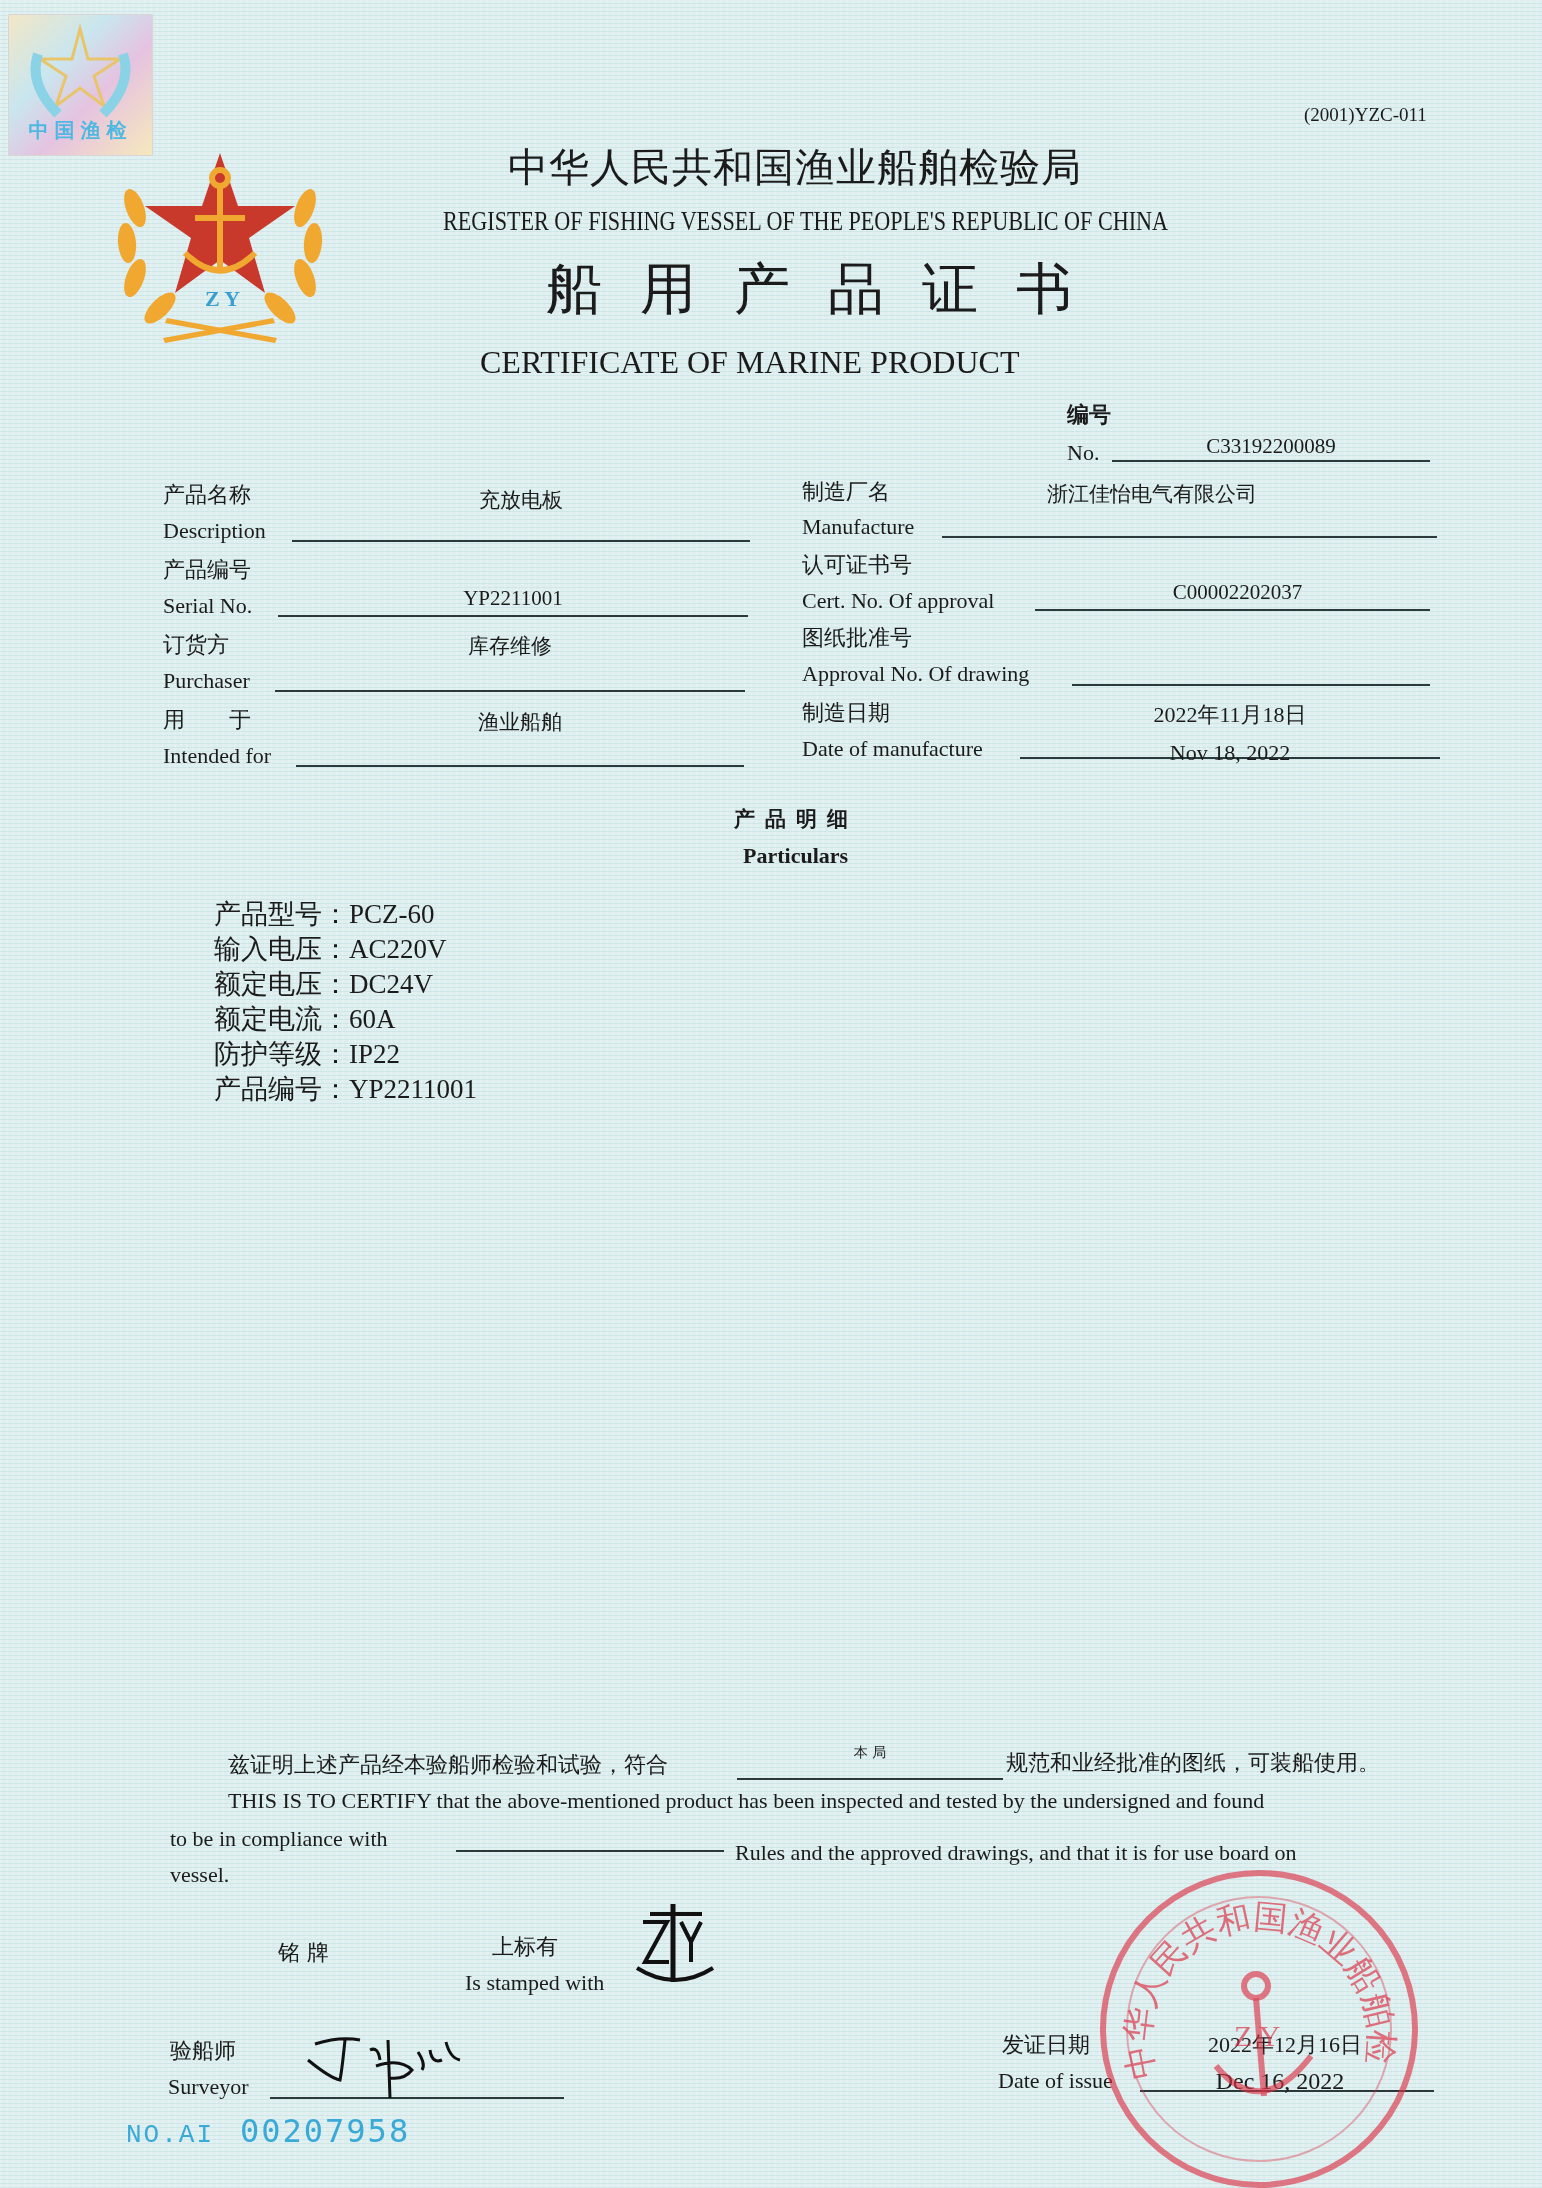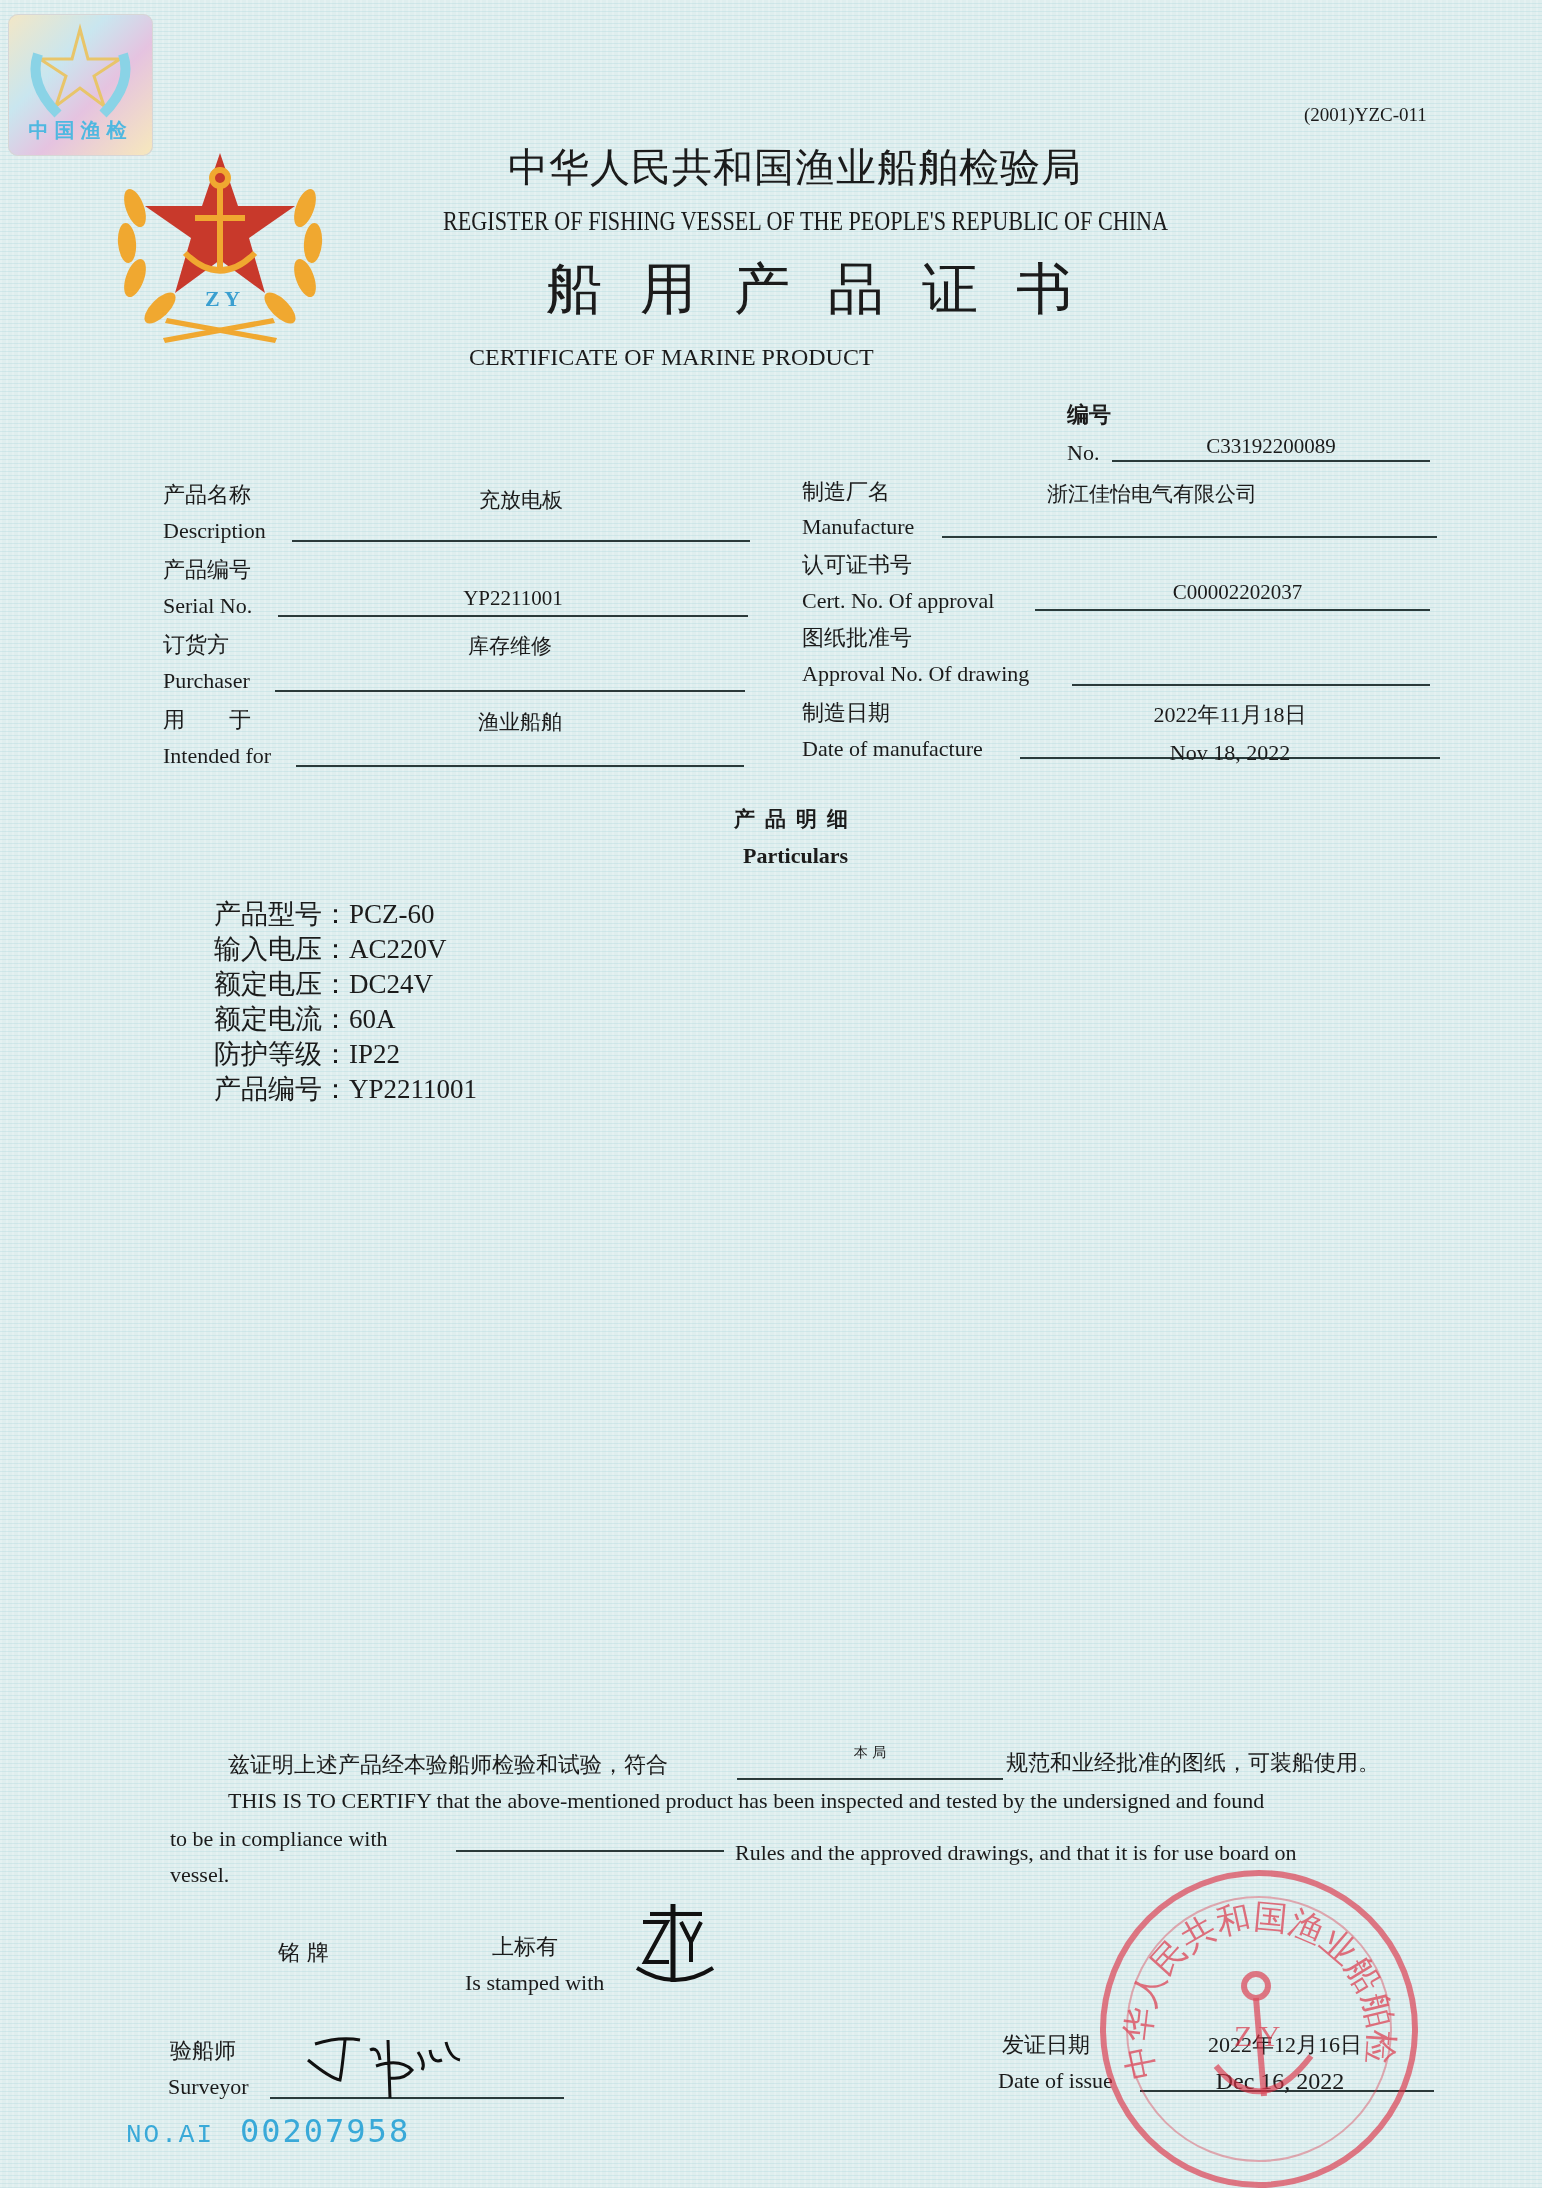--- a/index.html
+++ b/index.html
@@ -7,31 +7,31 @@
     width:1542px; height:2188px; position:relative; overflow:hidden;
     background:#dfeeee;
     background-image:
       repeating-linear-gradient(0deg, rgba(150,205,215,0.25) 0px, rgba(150,205,215,0.25) 1px, transparent 1px, transparent 4px),
       repeating-linear-gradient(90deg, rgba(255,255,255,0.18) 0px, rgba(255,255,255,0.18) 2px, transparent 2px, transparent 6px);
     font-family:"Liberation Serif", "DejaVu Serif", serif;
     color:#1b1b1b;
   }
   .abs { position:absolute; }
   .hologram {
-    left:8px; top:14px; width:145px; height:142px; border-radius:10px;
+    left:8px; top:14px; width:145px; height:142px; border-radius:2px;
     background:linear-gradient(135deg,#f3e7c6 0%,#c9e6ef 35%,#e5c3e0 60%,#f7e9bc 100%);
     box-shadow:0 0 0 1px #d6d6d6 inset;
   }
   .hologram .holo-text { position:absolute; left:0; right:0; bottom:12px; text-align:center; color:#4fb8e0; font-weight:bold; font-size:20px; letter-spacing:6px; font-family:"DejaVu Sans", sans-serif; }
   .emblem { left:105px; top:148px; width:230px; height:195px; }
   .form-code { left:1304px; top:104px; font-size:19px; }
   .title-cn { left:508px; top:140px; font-size:40px; letter-spacing:1px; font-family:"DejaVu Serif", serif; }
   .title-en { left:443px; top:206px; font-size:27px; transform:scaleX(0.82); transform-origin:left; white-space:nowrap; }
   .cert-cn { left:546px; top:252px; font-size:56px; letter-spacing:38px; font-family:"DejaVu Serif", serif; }
-  .cert-en { left:469px; top:344px; font-size:24px; white-space:nowrap; }
+  .cert-en { left:480px; top:344px; font-size:32px; white-space:nowrap; }
   .lbl-cn { font-size:22px; font-family:"DejaVu Serif", serif; }
   .lbl-en { font-size:22px; white-space:nowrap; }
   .line { position:absolute; height:0; border-bottom:2px solid #2a3a3a; }
   .val { position:absolute; font-size:21px; text-align:center; white-space:nowrap; font-family:"DejaVu Serif", serif; }
   .val-en { font-family:"Liberation Serif", serif; font-size:21px; }
   .part-title { left:734px; top:805px; font-size:21px; font-weight:bold; letter-spacing:10px; font-family:"DejaVu Sans", sans-serif; }
   .part-title-en { left:743px; top:843px; font-size:22px; font-weight:bold; }
   .spec { left:214px; font-size:27px; white-space:nowrap; }
   .spec .k { font-family:"DejaVu Serif", serif; }
   .certify { font-size:22px; white-space:nowrap; }

